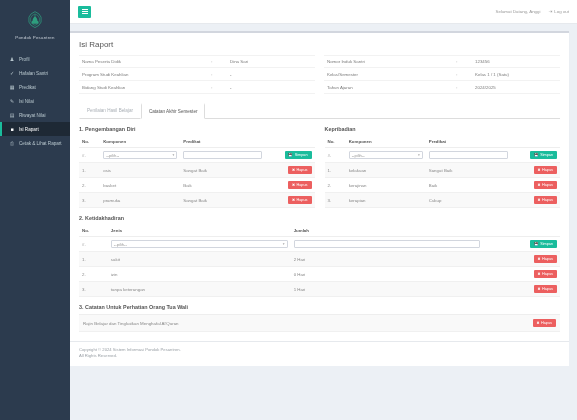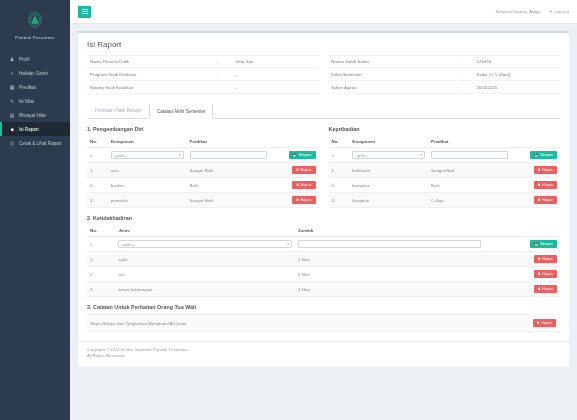--- a/index.html
+++ b/index.html
@@ -62,21 +62,21 @@
   .toggle-glyph { width: 6px; height: 5px; display:flex; flex-direction:column;
                   justify-content:space-between; }
   .toggle-glyph i { display:block; height:1px; background:#fff; width:100%; }
   .topbar-right {
     margin-left: auto; display: flex; align-items: center; gap: 8px;
     font-size: 4.4px; color: #999; white-space: nowrap;
   }
   .topbar-right .lnk { display:flex; align-items:center; gap:2px; }
   .logout-ico { font-size: 4.6px; color:#999; }
 
-  .content { flex: 1; padding: 7px 8px 0 8px; overflow: hidden; }
+  .content { flex: 1; padding: 7px 8px 0 0; overflow: hidden; }
   .panel {
     background: #fff; border-top: 2px solid #d2d6de;
     padding: 0; box-shadow: 0 1px 1px rgba(0,0,0,.06);
   }
   .panel-head { padding: 7px 9px 6px 9px; }
   .page-title { font-size: 8px; color: #555; font-weight: 400; }
 
   
   .info-wrap { display: flex; gap: 9px; padding: 0 9px 4px 9px; }
   .info-col { flex: 1; }

